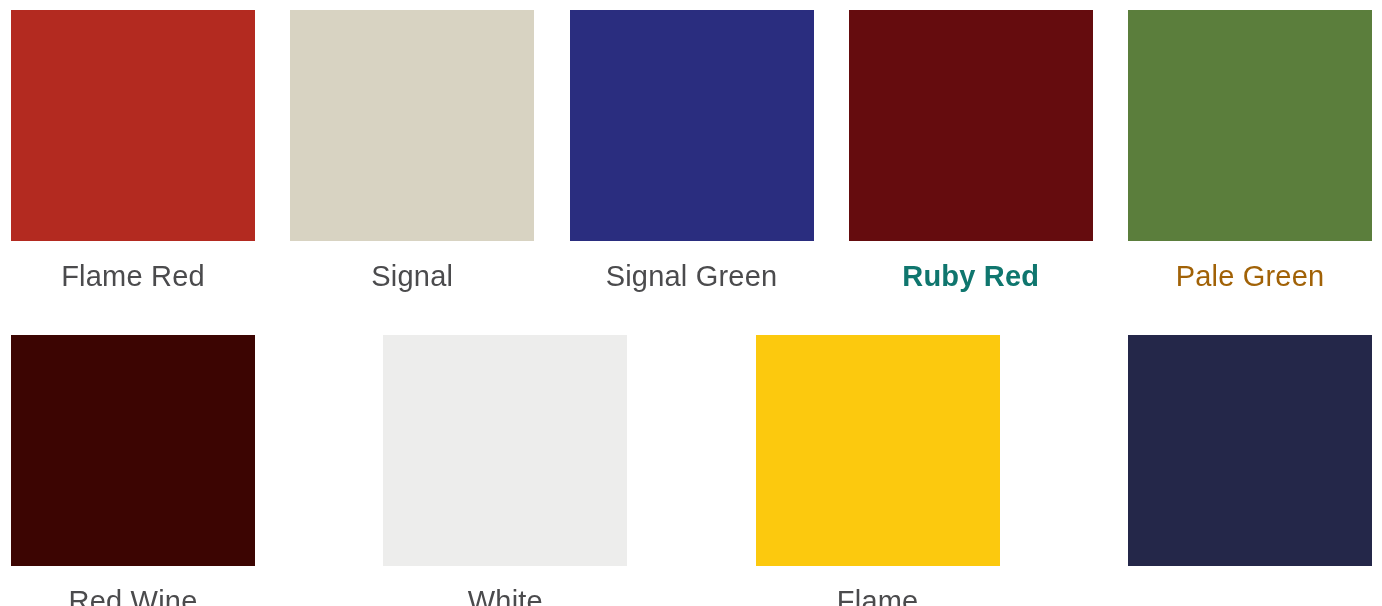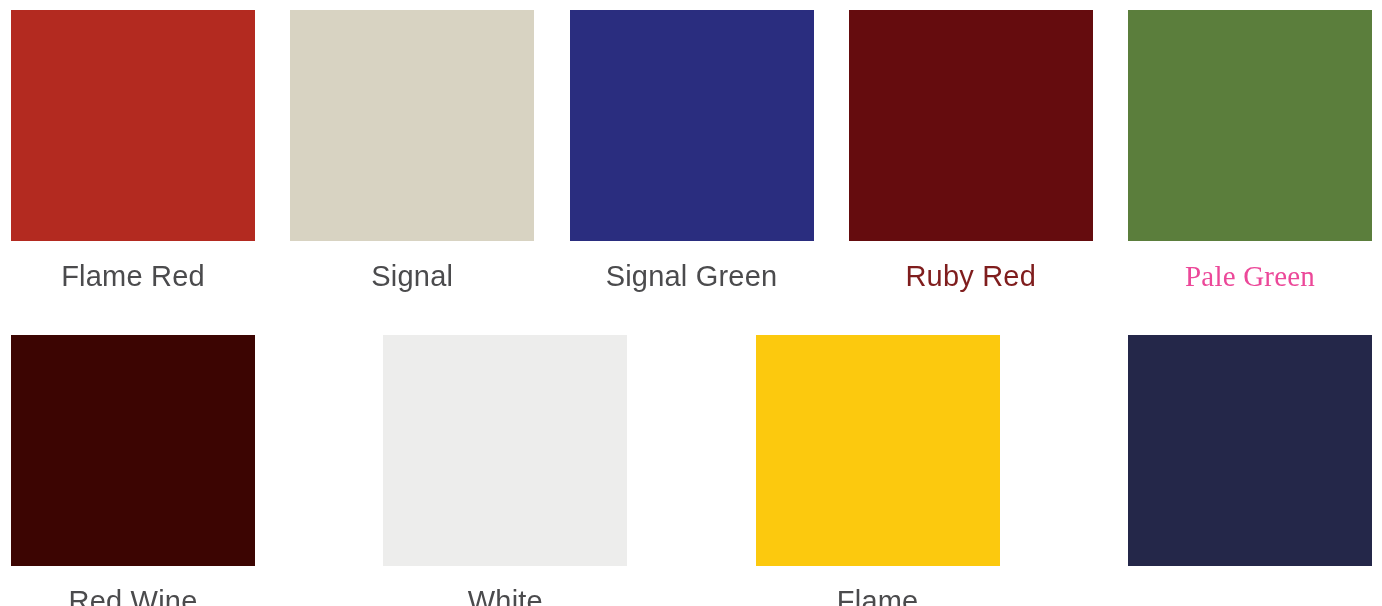--- a/index.html
+++ b/index.html
@@ -80,26 +80,26 @@
       <span class="swatch-label" style="color: rgb(75, 75, 77);">Signal</span>
     </div>
 
     <div class="swatch-cell">
       <span class="swatch-chip" style="background-color: rgb(42, 45, 127);"></span>
       <span class="swatch-label" style="color: rgb(75, 75, 77);">Signal Green</span>
     </div>
 
     <div class="swatch-cell">
       <span class="swatch-chip" style="background-color: rgb(101, 12, 14);"></span>
-      <span class="swatch-label" style="color: #7f1d1d;">Ruby Red</span>
+      <span class="swatch-label" style="color: #0f766e; font-weight: bold;">Ruby Red</span>
     </div>
 
     <div class="swatch-cell">
       <span class="swatch-chip" style="background-color: rgb(91, 126, 60);"></span>
-      <span class="swatch-label" style="color: #ec4899; font-family: Liberation Serif, serif;">Pale Green</span>
+      <span class="swatch-label" style="color: #a16207;">Pale Green</span>
     </div>
 
   </div>
 
   <div class="swatch-row row-second">
 
     <div class="swatch-cell">
       <span class="swatch-chip" style="background-color: rgb(60, 5, 2);"></span>
       <span class="swatch-label" style="color: rgb(75, 75, 77);">Red Wine</span>
     </div>

